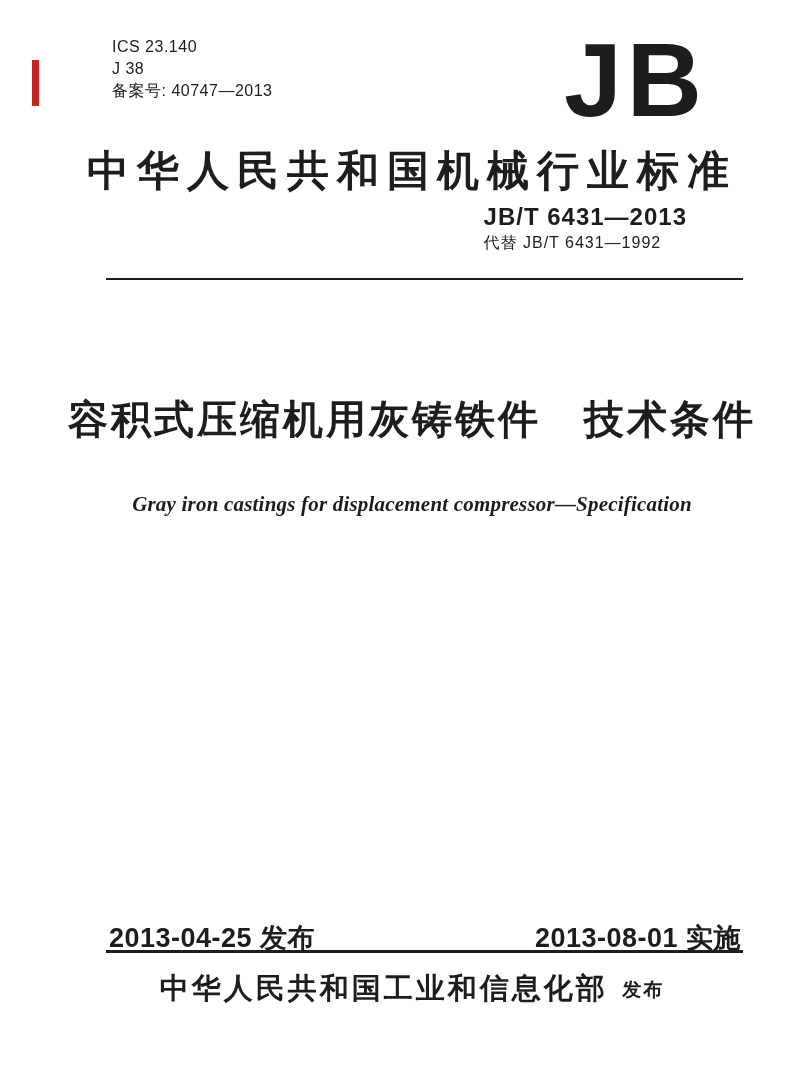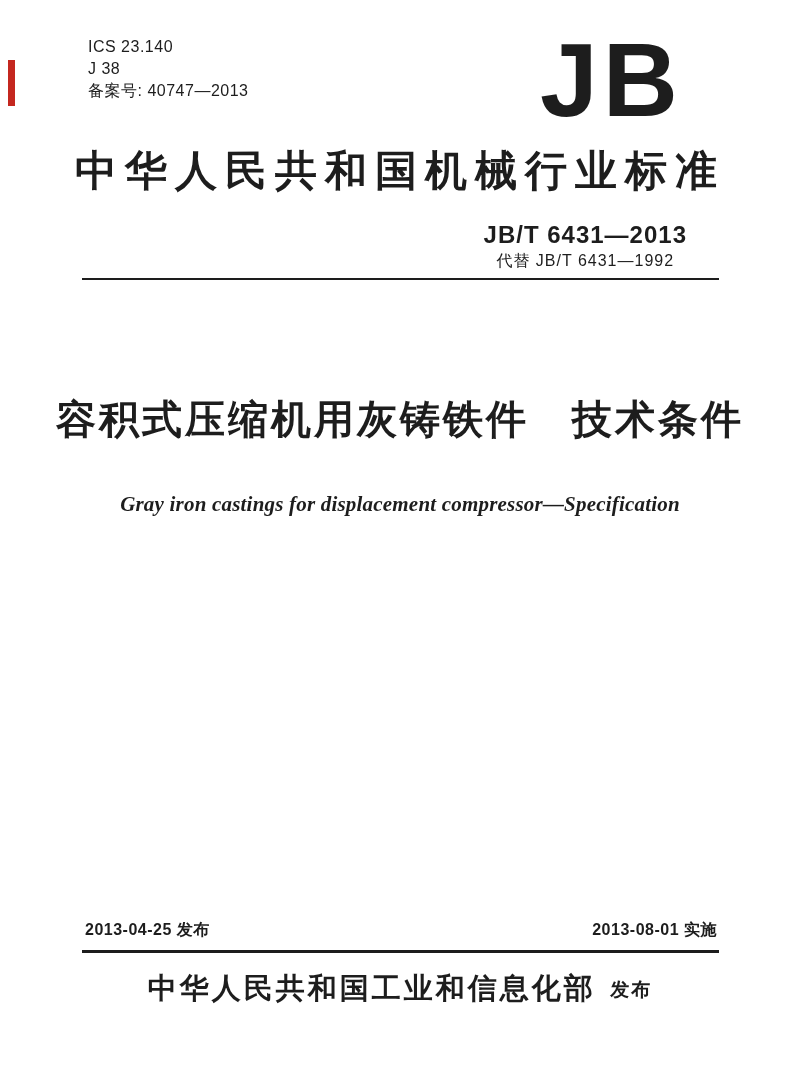--- a/index.html
+++ b/index.html
@@ -4,21 +4,21 @@
 <style>
   html, body { margin: 0; padding: 0; }
   body {
     width: 800px; height: 1091px;
     background: #ffffff;
     font-family: "Liberation Sans", "DejaVu Sans", sans-serif;
     color: var(--ink, #1d1d1d);
     position: relative;
     overflow: hidden;
   }
-  .page { position: absolute; inset: 0; }
+  .page { position: absolute; inset: 0; margin-left: 24px; }
 
   .red-mark {
     position: absolute; left: 8px; top: 60px;
     width: 7px; height: 46px;
     background: var(--accent-red, #c4271f);
   }
 
   .meta-block {
     position: absolute; left: 88px; top: 36px;
     font-size: 16px; line-height: 22px;
@@ -45,22 +45,22 @@
   .header-title {
     position: absolute; left: 0; top: 143px; width: 100%;
     text-align: center;
     font-family: "Liberation Serif", "DejaVu Serif", serif;
     font-size: 42px; font-weight: bold;
     letter-spacing: 8px; white-space: nowrap;
     z-index: 1;
   }
 
   .std-no-block {
-    position: absolute; right: 113px; top: 221px;
-    text-align: center; z-index: 1;
+    position: absolute; right: 113px; top: 203px;
+    text-align: left; z-index: 1;
   }
   .std-no {
     font-size: 24px; font-weight: bold; letter-spacing: 1px;
     line-height: 28px; white-space: nowrap;
   }
   .replaces {
     font-size: 16px; font-weight: normal; letter-spacing: 1px;
     line-height: 20px; margin-top: 2px; white-space: nowrap;
   }
 
@@ -79,21 +79,21 @@
     position: absolute; left: 0; top: 492px; width: 100%;
     text-align: center;
     font-family: "Liberation Serif", "DejaVu Serif", serif;
     font-size: 21px; font-weight: bold;
     letter-spacing: 0.2px; white-space: nowrap; font-style: italic;
   }
 
   .date-row {
     position: absolute; left: 85px; top: 920px; width: 632px;
     display: flex; justify-content: space-between;
-    font-size: 16px; font-weight: bold; letter-spacing: 0.5px;
+    font-size: 27px; font-weight: bold; letter-spacing: 0.5px;
     white-space: nowrap;
     gap: 24px;
   }
 
   .publisher-row {
     position: absolute; left: 0; top: 969px; width: 100%;
     text-align: center; white-space: nowrap;
   }
   .publisher-name {
     font-size: 29px; font-weight: bold; letter-spacing: 3px;

